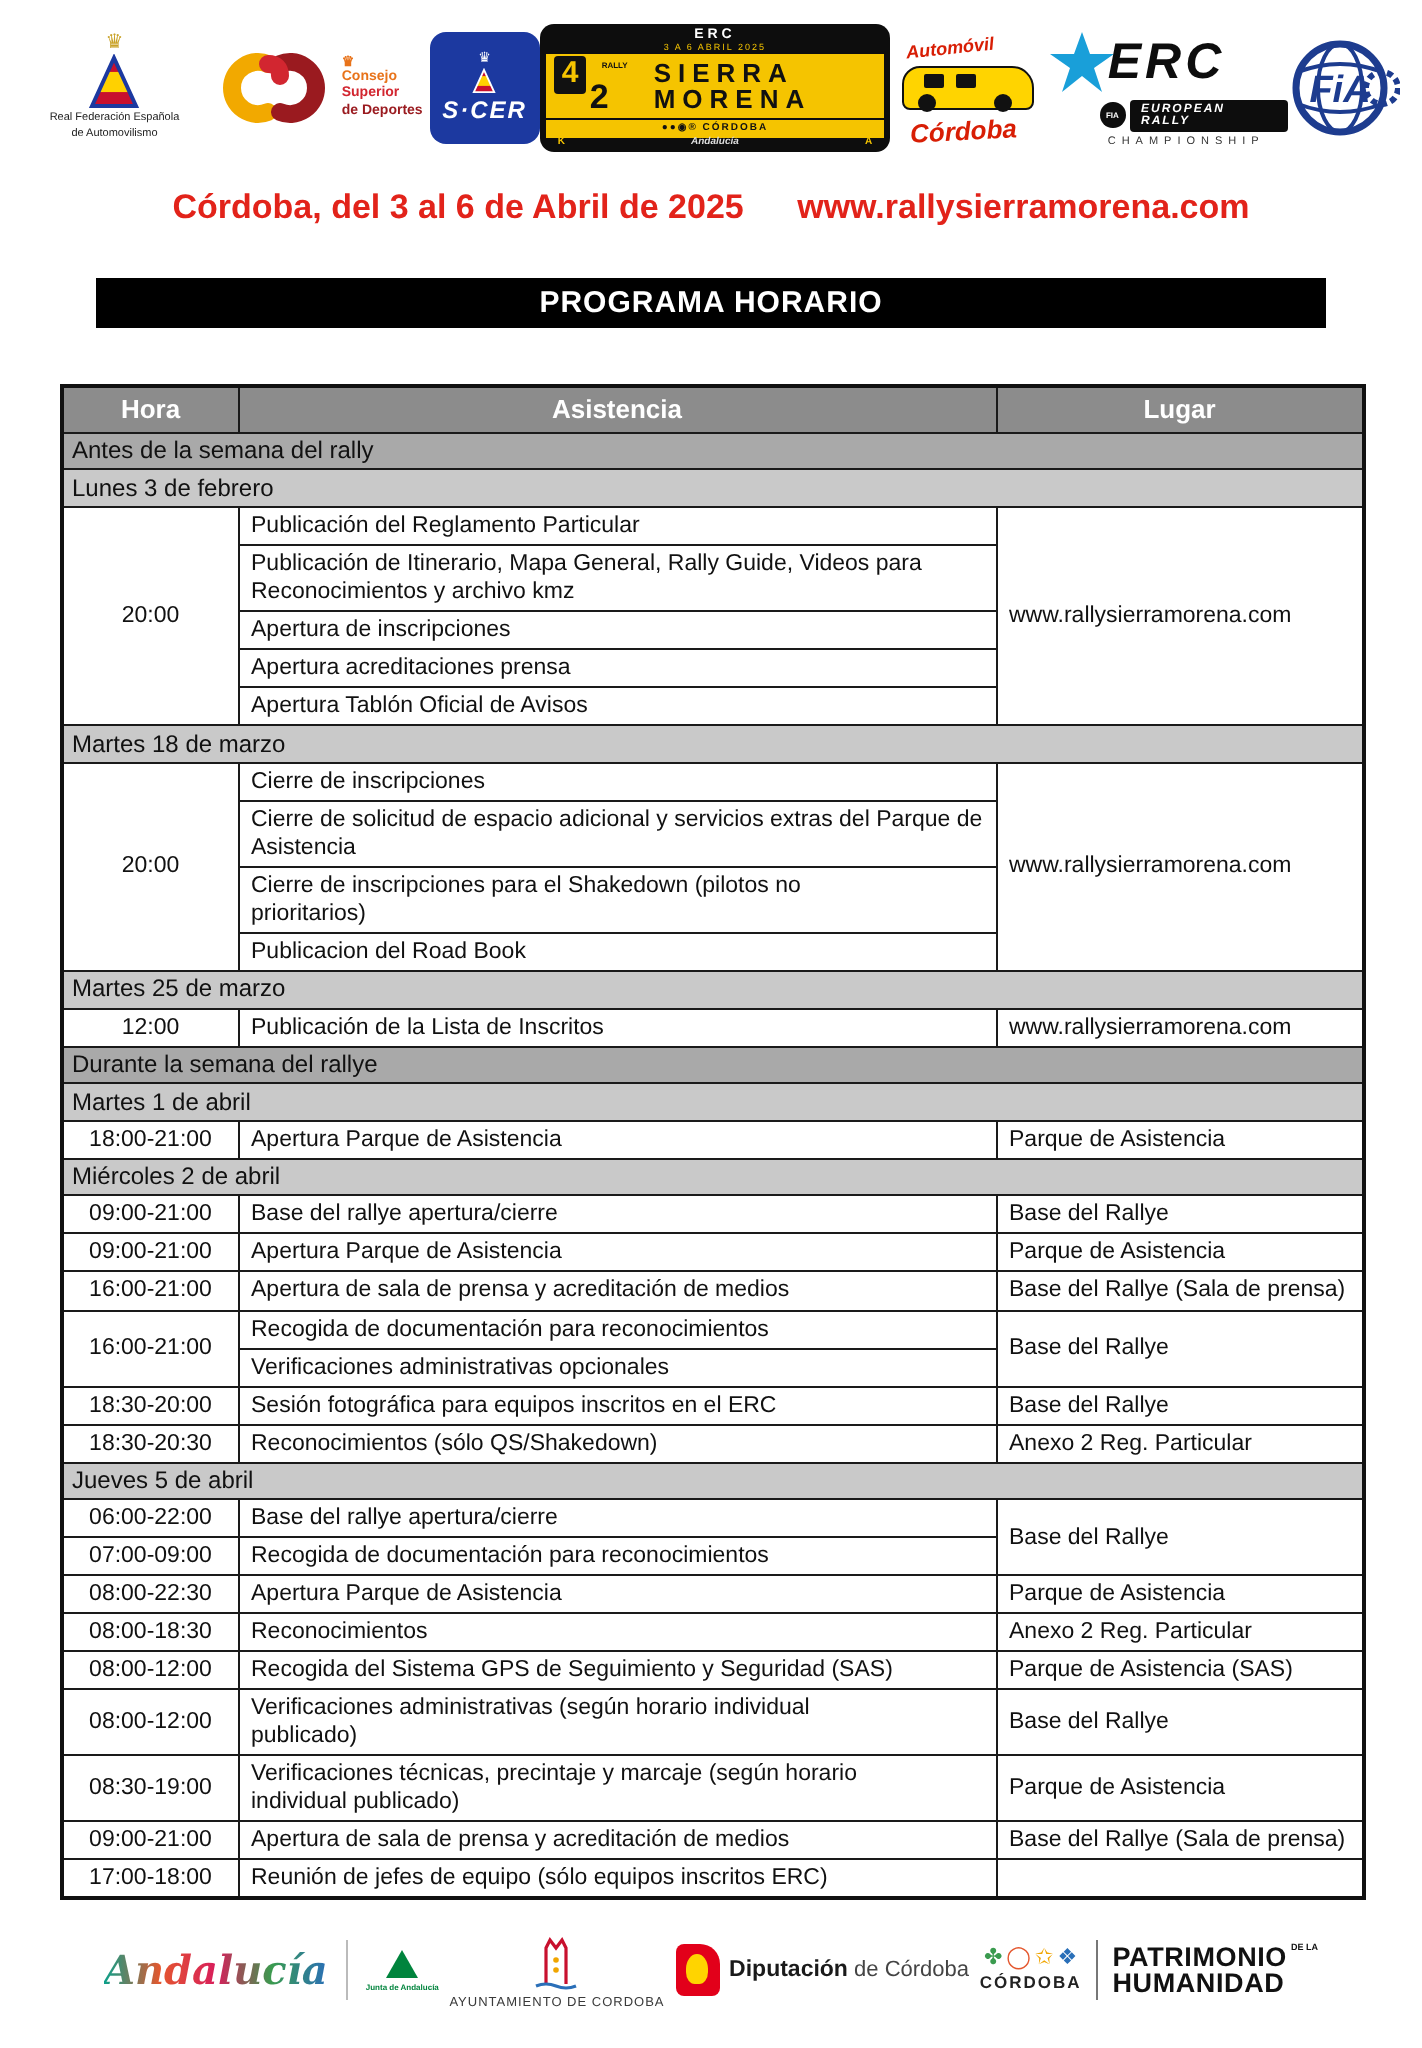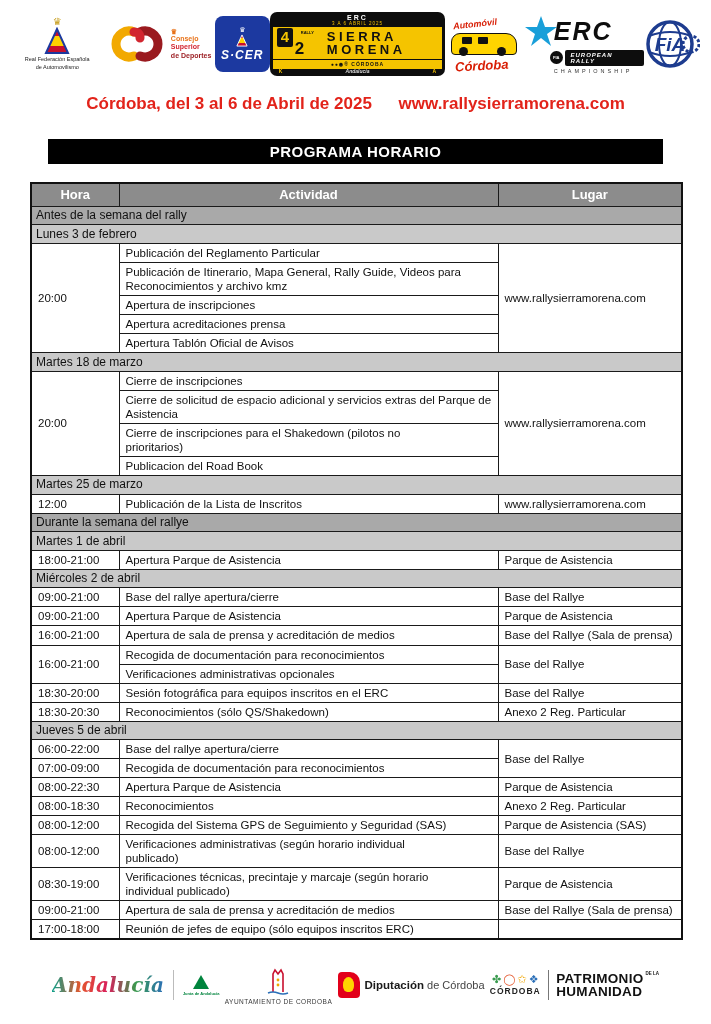--- a/index.html
+++ b/index.html
@@ -77,29 +77,29 @@
   .fial { width:58px; }
 
   
   .redline { position:absolute; top:94px; left:0; right:0; text-align:center;
              color:#e2231a; font-weight:bold; font-size:17px; }
   .redline .site { margin-left:22px; }
   .banner { position:absolute; top:139px; left:48px; width:615px; background:#000; color:#fff;
             text-align:center; font-weight:bold; font-size:15px; padding:4px 0; letter-spacing:0.5px; }
 
   
-  table.sched { position:absolute; top:182px; left:30px; width:651px; border-collapse:collapse;
+  table.sched { position:absolute; top:192px; left:30px; width:651px; border-collapse:collapse;
                 font-size:11.5px; line-height:1.22; table-layout:fixed; }
   .sched col.c-hora { width:88px; } .sched col.c-act { width:379px; } .sched col.c-lug { width:184px; }
   .sched th, .sched td { border:1px solid #1a1a1a; padding:2px 6px; vertical-align:middle; }
   .sched { border:2px solid #111; }
   .sched th { background:#8c8c8c; color:#fff; font-size:13px; font-weight:bold; padding:3px 6px; }
   .sched tr.section td { background:#a9a9a9; font-weight:normal; font-size:12px; padding:1.5px 4px; }
   .sched tr.day td { background:#c9c9c9; font-size:12px; padding:1.5px 4px; }
-  .sched td.time { }
+  .sched td.time { text-align:center; }
   .sched td.pr40 { padding-right:42px; }
 
   
   .footer { position:absolute; left:0; right:0; top:952px; height:66px; display:flex; align-items:center;
             justify-content:space-between; padding:0 52px; box-sizing:border-box; }
   .f-item { display:flex; align-items:center; }
   .and-script { font-family:"DejaVu Serif", serif; font-style:italic; font-weight:bold; font-size:20px;
                 background:linear-gradient(90deg,#0aa08a,#e4572e,#d81e5b,#3a9b4f,#2a6fb8);
                 -webkit-background-clip:text; background-clip:text; color:transparent; }
   .and-div { width:1px; height:30px; background:#bbb; margin:0 9px; }
@@ -246,21 +246,21 @@
 
   <table class="sched">
     <colgroup>
         <col class="c-hora">
         <col class="c-act">
         <col class="c-lug">
       </colgroup>
     <thead>
       <tr>
         <th>Hora</th>
-        <th>Actividad</th>
+        <th>Asistencia</th>
         <th>Lugar</th>
       </tr>
     </thead>
     <tbody>
       <tr class="section">
           <td colspan="3">Antes de la semana del rally</td>
         </tr>
       <tr class="day">
           <td colspan="3">Lunes 3 de febrero</td>
         </tr>

